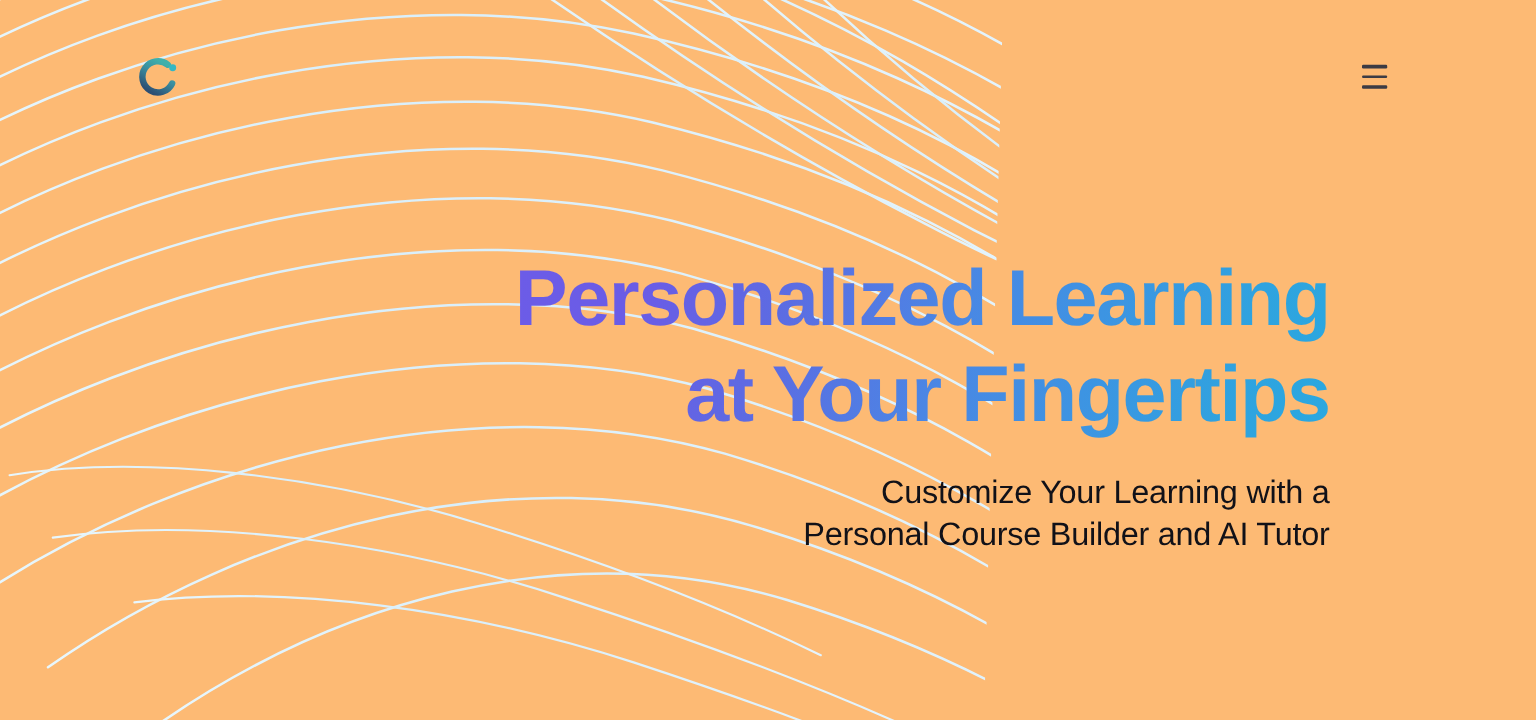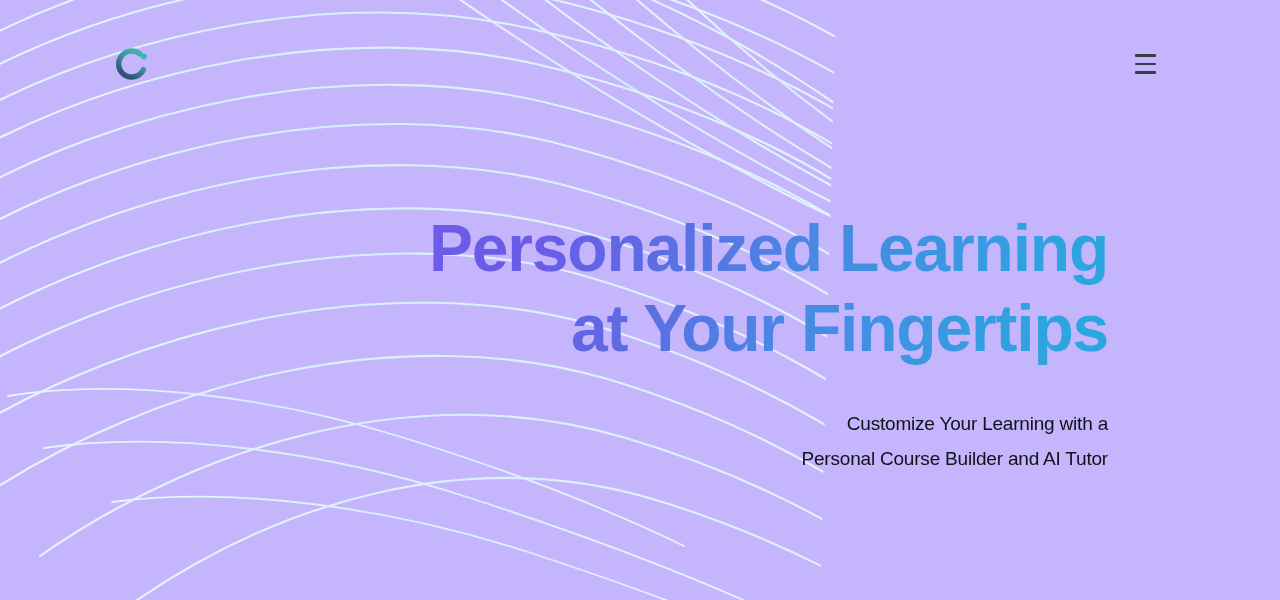--- a/index.html
+++ b/index.html
@@ -11,21 +11,21 @@
     overflow:hidden;
     background:#ffffff;
     font-family:"Liberation Sans", sans-serif;
     -webkit-font-smoothing:antialiased;
   }
 
   .page {
     position:relative;
     width:1280px;
     height:600px;
-    background:#c4b5fd;
+    background:#fdba74;
     overflow:hidden;
   }
 
   
   .bg-waves {
     position:absolute;
     inset:0;
     width:1280px;
     height:600px;
     pointer-events:none;
@@ -109,24 +109,24 @@
         #3d94e2 70%,
         #2fa3df 88%,
         #2aa8e0 100%);
     -webkit-background-clip:text;
     background-clip:text;
     color:transparent;
     -webkit-text-fill-color:transparent;
   }
 
   .hero-subtitle {
-    margin-top:38px;
+    margin-top:25px;
     font-family:"Liberation Sans", sans-serif;
     font-weight:400;
-    font-size:19px;
+    font-size:27px;
     line-height:35px;
     letter-spacing:-0.2px;
     color:#111118;
     text-align:right;
     white-space:pre-line;
   }
 </style>
 </head>
 <body>
 

